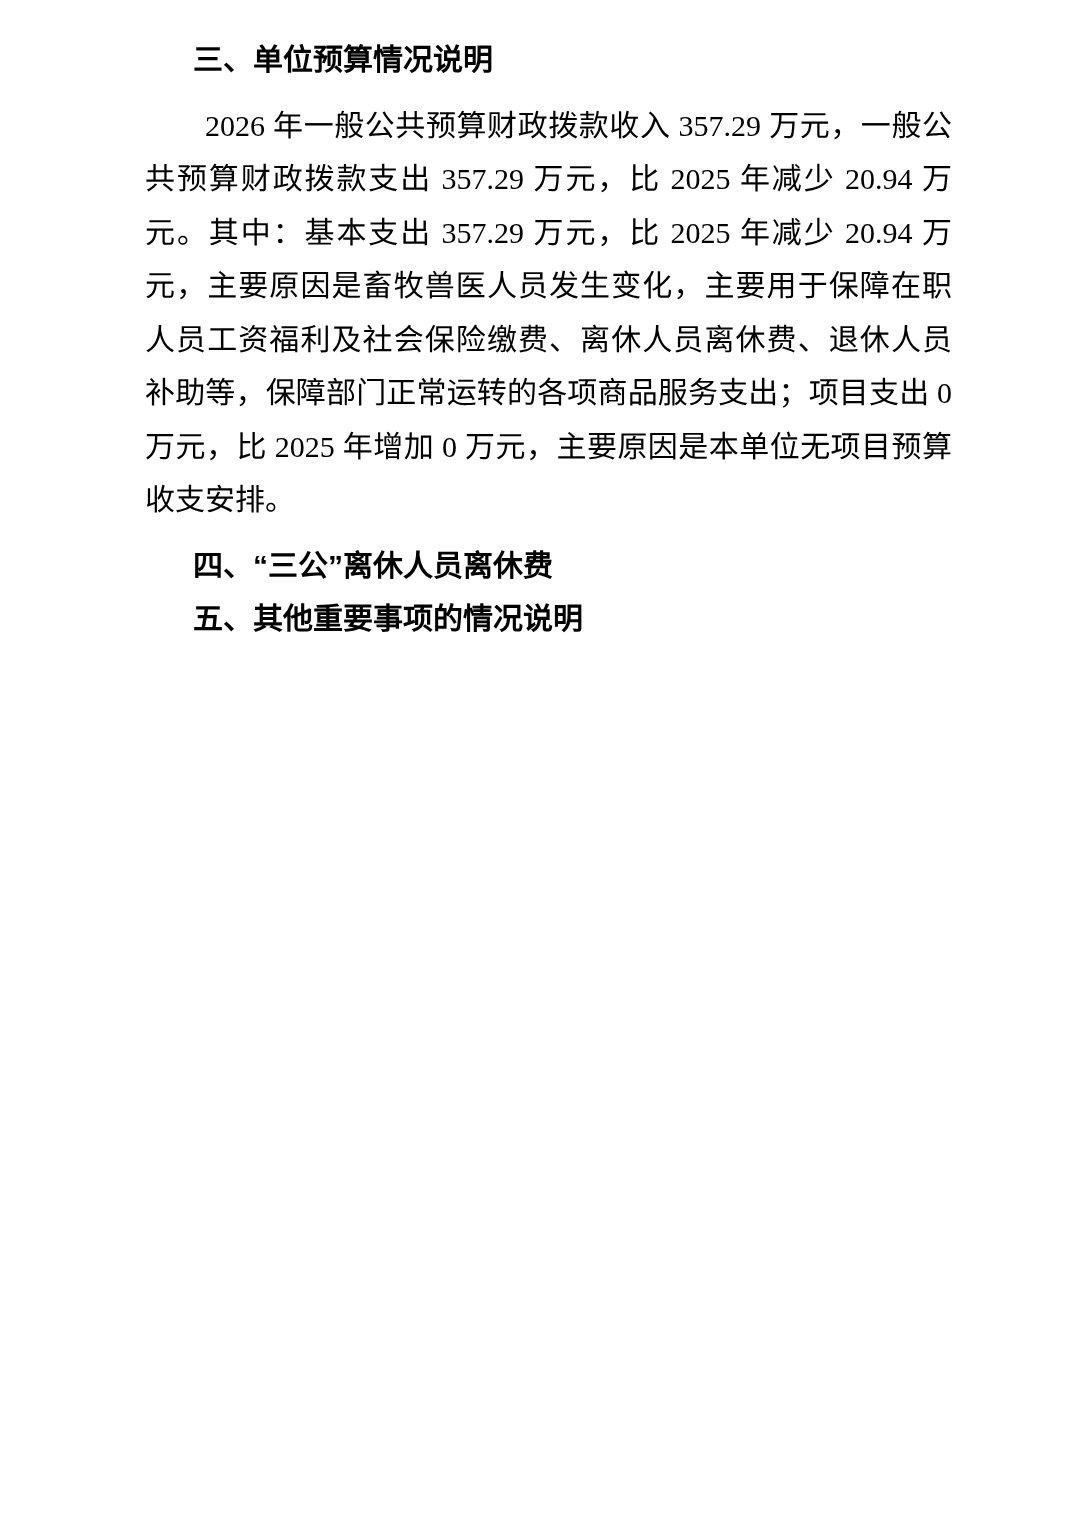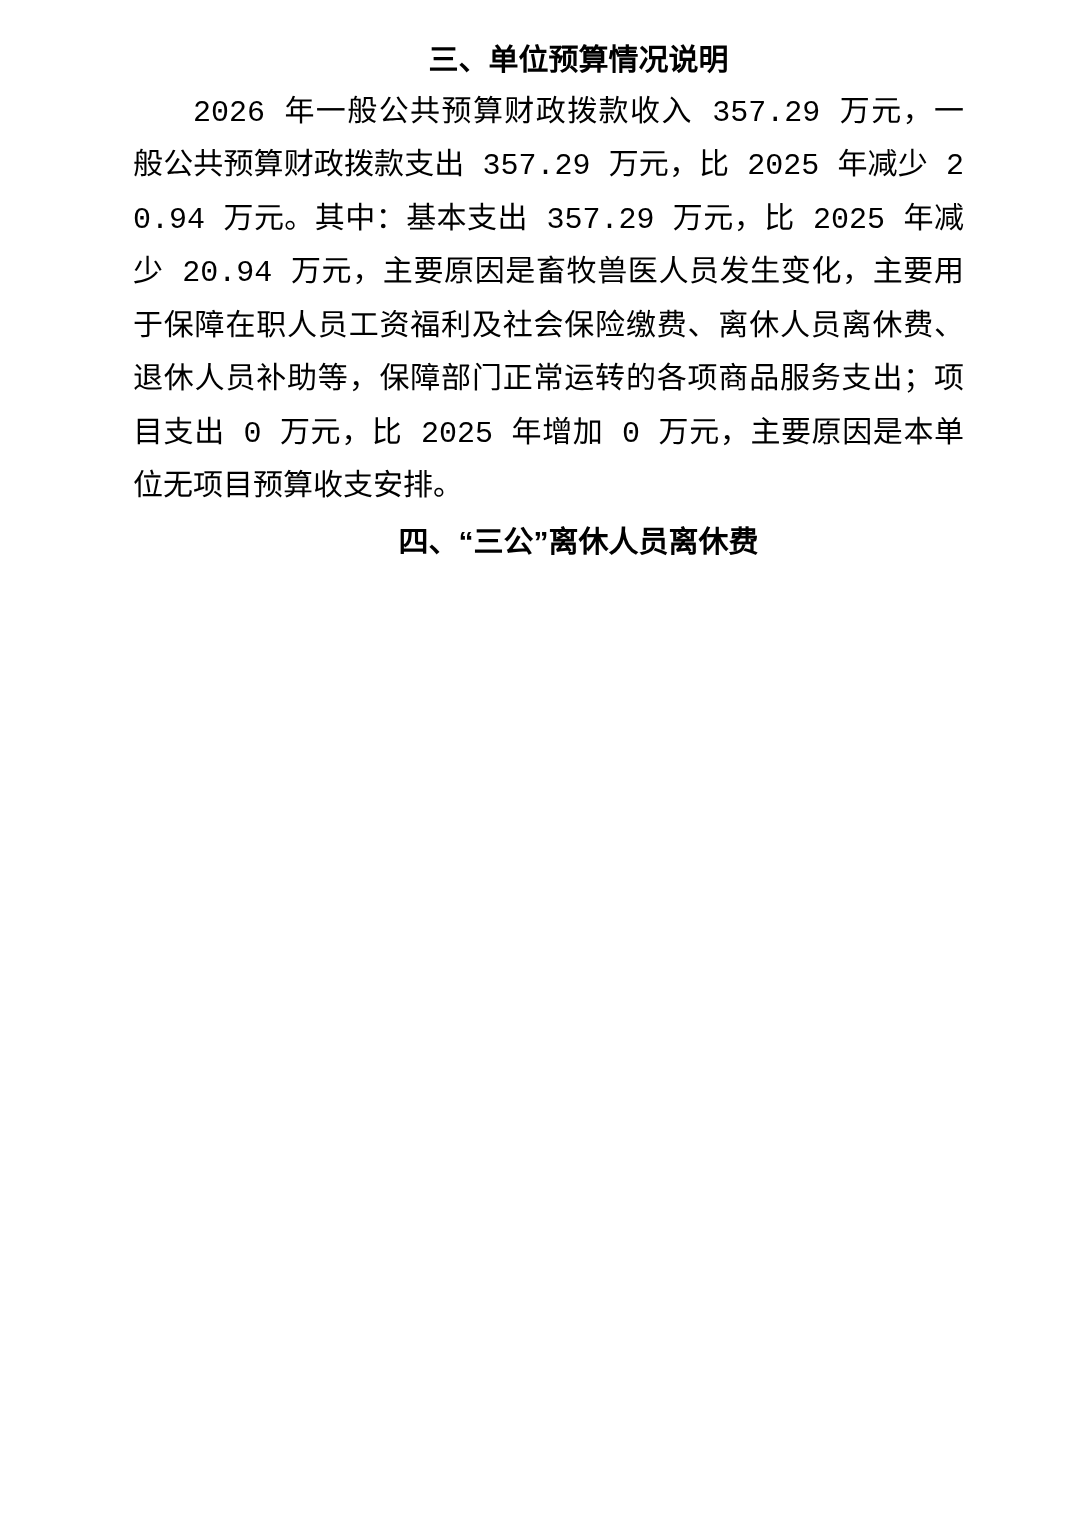--- a/index.html
+++ b/index.html
@@ -23,43 +23,42 @@
     overflow: hidden;
   }
   .hd {
     margin: 0;
     font-size: 30px;
     line-height: 53.5px;
     font-weight: bold;
     text-indent: 2em;
     font-family: "Liberation Sans", "DejaVu Sans", sans-serif;
     white-space: nowrap;
-    text-align: center;
   }
   .para {
-    margin: 0;
+    margin: 12px;
     font-size: 30px;
     line-height: 53.5px;
     text-indent: 2em;
     text-align: justify;
     text-justify: inter-ideograph;
     word-break: break-all;
-    font-family: Liberation Mono, monospace;
   }
 </style>
 </head>
 <body>
 
 <div class="page">
 
   <section>
     <h2 class="hd">三、单位预算情况说明</h2>
     <p class="para">2026 年一般公共预算财政拨款收入 357.29 万元，一般公共预算财政拨款支出 357.29 万元，比 2025 年减少 20.94 万元。其中：基本支出 357.29 万元，比 2025 年减少 20.94 万元，主要原因是畜牧兽医人员发生变化，主要用于保障在职人员工资福利及社会保险缴费、离休人员离休费、退休人员补助等，保障部门正常运转的各项商品服务支出；项目支出 0 万元，比 2025 年增加 0 万元，主要原因是本单位无项目预算收支安排。</p>
   </section>
 
   <section>
     <h2 class="hd">四、“三公”离休人员离休费</h2>
   </section>
 
   <section>
+    <h2 class="hd">五、其他重要事项的情况说明</h2>
   </section>
 
 </div>
 
 </body></html>

